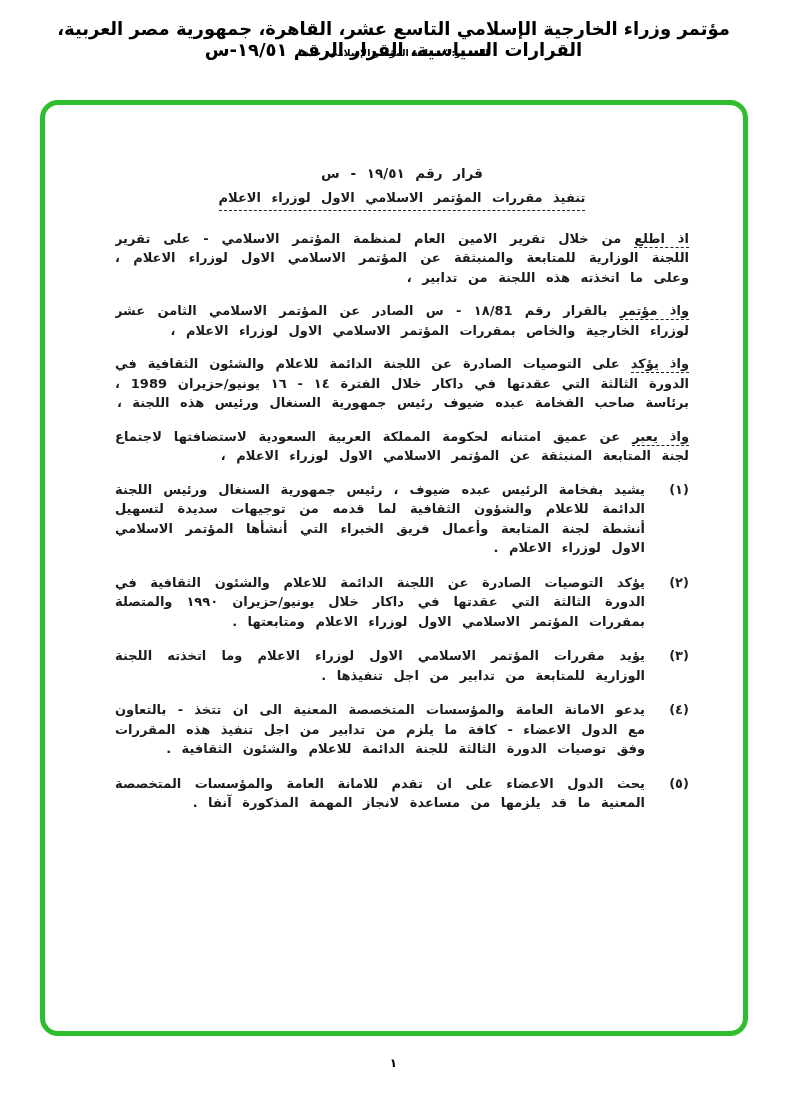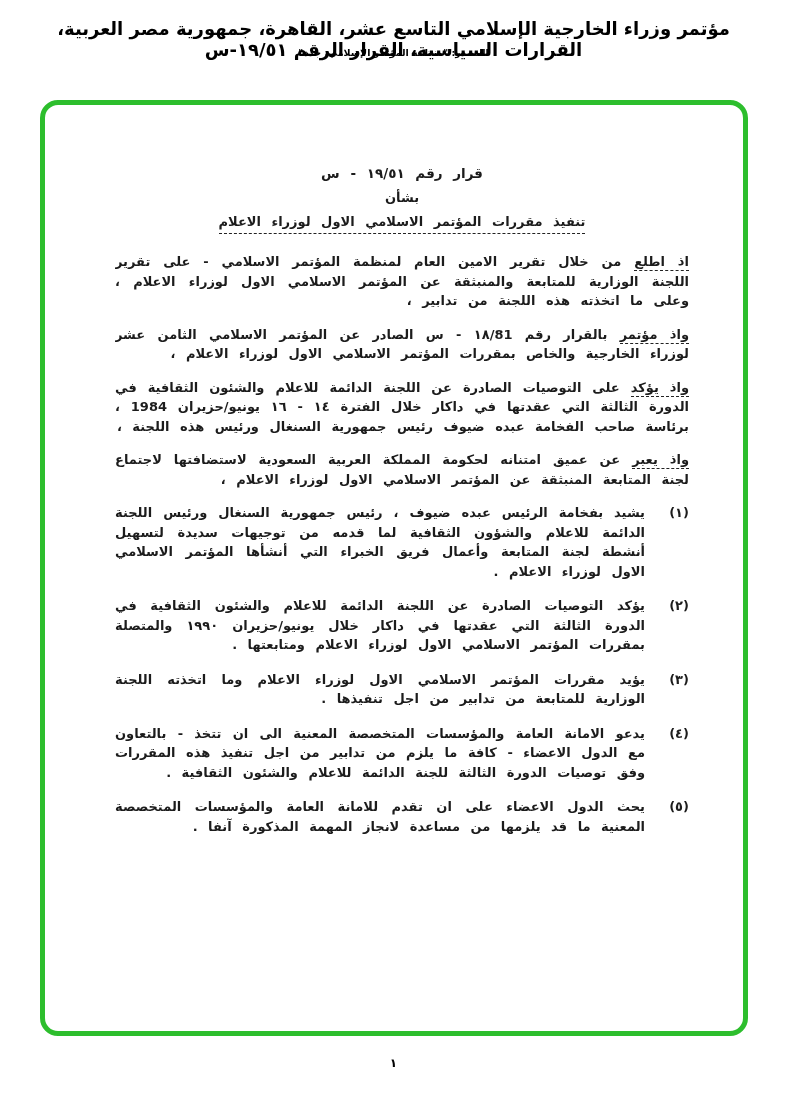--- a/index.html
+++ b/index.html
@@ -63,32 +63,31 @@
 <div>
 
   <div class="hdr1">مؤتمر وزراء الخارجية الإسلامي التاسع عشر، القاهرة، جمهورية مصر العربية، القرارات السياسية، القرار الرقم ١٩/٥١-س</div>
   <div class="hdr2">المصدر: "منظمة المؤتمر الإسلامي، جدة"</div>
 
   <div class="frame">
     <div class="doc">
 
       <div class="title-block">
         <div class="t1">قرار رقم ١٩/٥١ - س</div>
-        <div class="t2">بشأن</div>
         <div class="t3-wrap">
           <span class="t3">تنفيذ مقررات المؤتمر الاسلامي الاول لوزراء الاعلام</span>
         </div>
       </div>
 
 
       <p class="para"><span class="lead">اذ اطلع</span><span> من خلال تقرير الامين العام لمنظمة المؤتمر الاسلامي - على تقرير اللجنة الوزارية للمتابعة والمنبثقة عن المؤتمر الاسلامي الاول لوزراء الاعلام ، وعلى ما اتخذته هذه اللجنة من تدابير ،</span></p>
 
       <p class="para"><span class="lead">واذ مؤتمر</span><span> بالقرار رقم ١٨/81 - س الصادر عن المؤتمر الاسلامي الثامن عشر لوزراء الخارجية والخاص بمقررات المؤتمر الاسلامي الاول لوزراء الاعلام ،</span></p>
 
-      <p class="para"><span class="lead">واذ يؤكد</span><span> على التوصيات الصادرة عن اللجنة الدائمة للاعلام والشئون الثقافية في الدورة الثالثة التي عقدتها في داكار خلال الفترة ١٤ - ١٦ يونيو/حزيران 1984 ، برئاسة صاحب الفخامة عبده ضيوف رئيس جمهورية السنغال ورئيس هذه اللجنة ،</span></p>
+      <p class="para"><span class="lead">واذ يؤكد</span><span> على التوصيات الصادرة عن اللجنة الدائمة للاعلام والشئون الثقافية في الدورة الثالثة التي عقدتها في داكار خلال الفترة ١٤ - ١٦ يونيو/حزيران 1989 ، برئاسة صاحب الفخامة عبده ضيوف رئيس جمهورية السنغال ورئيس هذه اللجنة ،</span></p>
 
       <p class="para"><span class="lead">واذ يعبر</span><span> عن عميق امتنانه لحكومة المملكة العربية السعودية لاستضافتها لاجتماع لجنة المتابعة المنبثقة عن المؤتمر الاسلامي الاول لوزراء الاعلام ،</span></p>
 
       <div class="item">
         <span class="num">(١)</span>
         <span class="itext">يشيد بفخامة الرئيس عبده ضيوف ، رئيس جمهورية السنغال ورئيس اللجنة الدائمة للاعلام والشؤون الثقافية لما قدمه من توجيهات سديدة لتسهيل أنشطة لجنة المتابعة وأعمال فريق الخبراء التي أنشأها المؤتمر الاسلامي الاول لوزراء الاعلام .</span>
       </div>
 
       <div class="item">
         <span class="num">(٢)</span>

